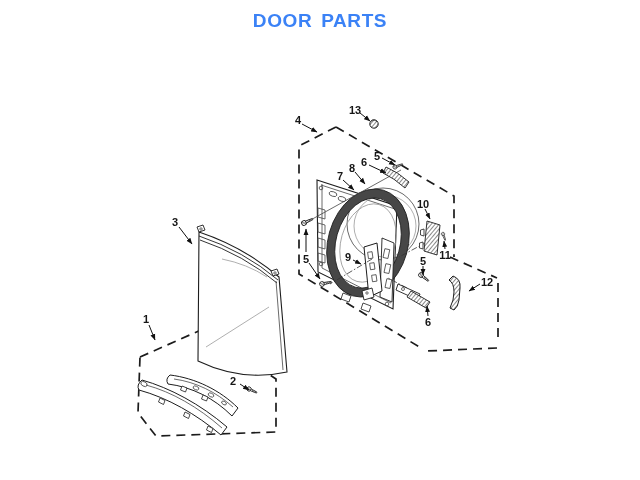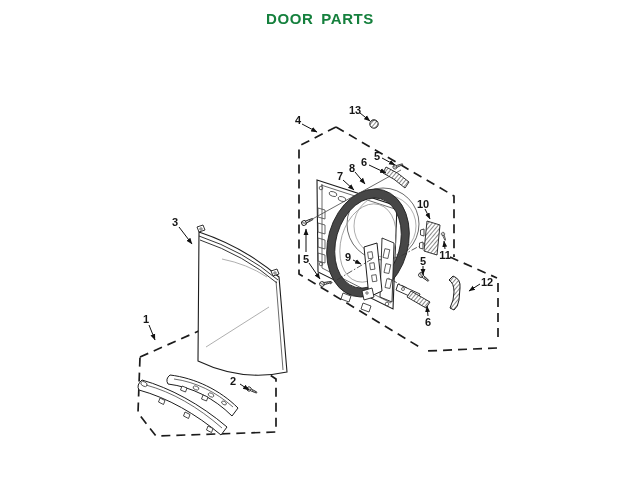--- a/index.html
+++ b/index.html
@@ -1,19 +1,19 @@
 <!DOCTYPE html>
 <html><head>
 <meta charset="utf-8">
 <style>
   html,body{margin:0;padding:0;background:#fff;}
   #stage{position:relative;width:640px;height:480px;background:#ffffff;overflow:hidden;
          font-family:"Liberation Sans",sans-serif;}
   #title{position:absolute;top:10px;left:0;width:100%;text-align:center;
-         font-size:15px;font-weight:bold;letter-spacing:.6px;word-spacing:3px;color:#15803d;}
+         font-size:19px;font-weight:bold;letter-spacing:.6px;word-spacing:3px;color:#3b82f6;}
   svg{position:absolute;top:0;left:0;}
   text.callout{font-family:"Liberation Sans",sans-serif;font-size:11px;font-weight:bold;
                fill:#161616;text-anchor:middle;}
   .ln{stroke:#1d1d1d;fill:none;}
   .thin{stroke:#444;stroke-width:.8;fill:none;}
   .faint{stroke:#9a9a9a;stroke-width:.8;fill:none;}
   .white{fill:#ffffff;stroke:#1d1d1d;}
   .dashbox{fill:none;stroke:#1c1c1c;stroke-width:1.7;stroke-dasharray:9 6;}
   .leader{stroke:#111;stroke-width:1;fill:none;}
   .cline{stroke:#333;stroke-width:.8;fill:none;stroke-dasharray:6 2 1.5 2;}

